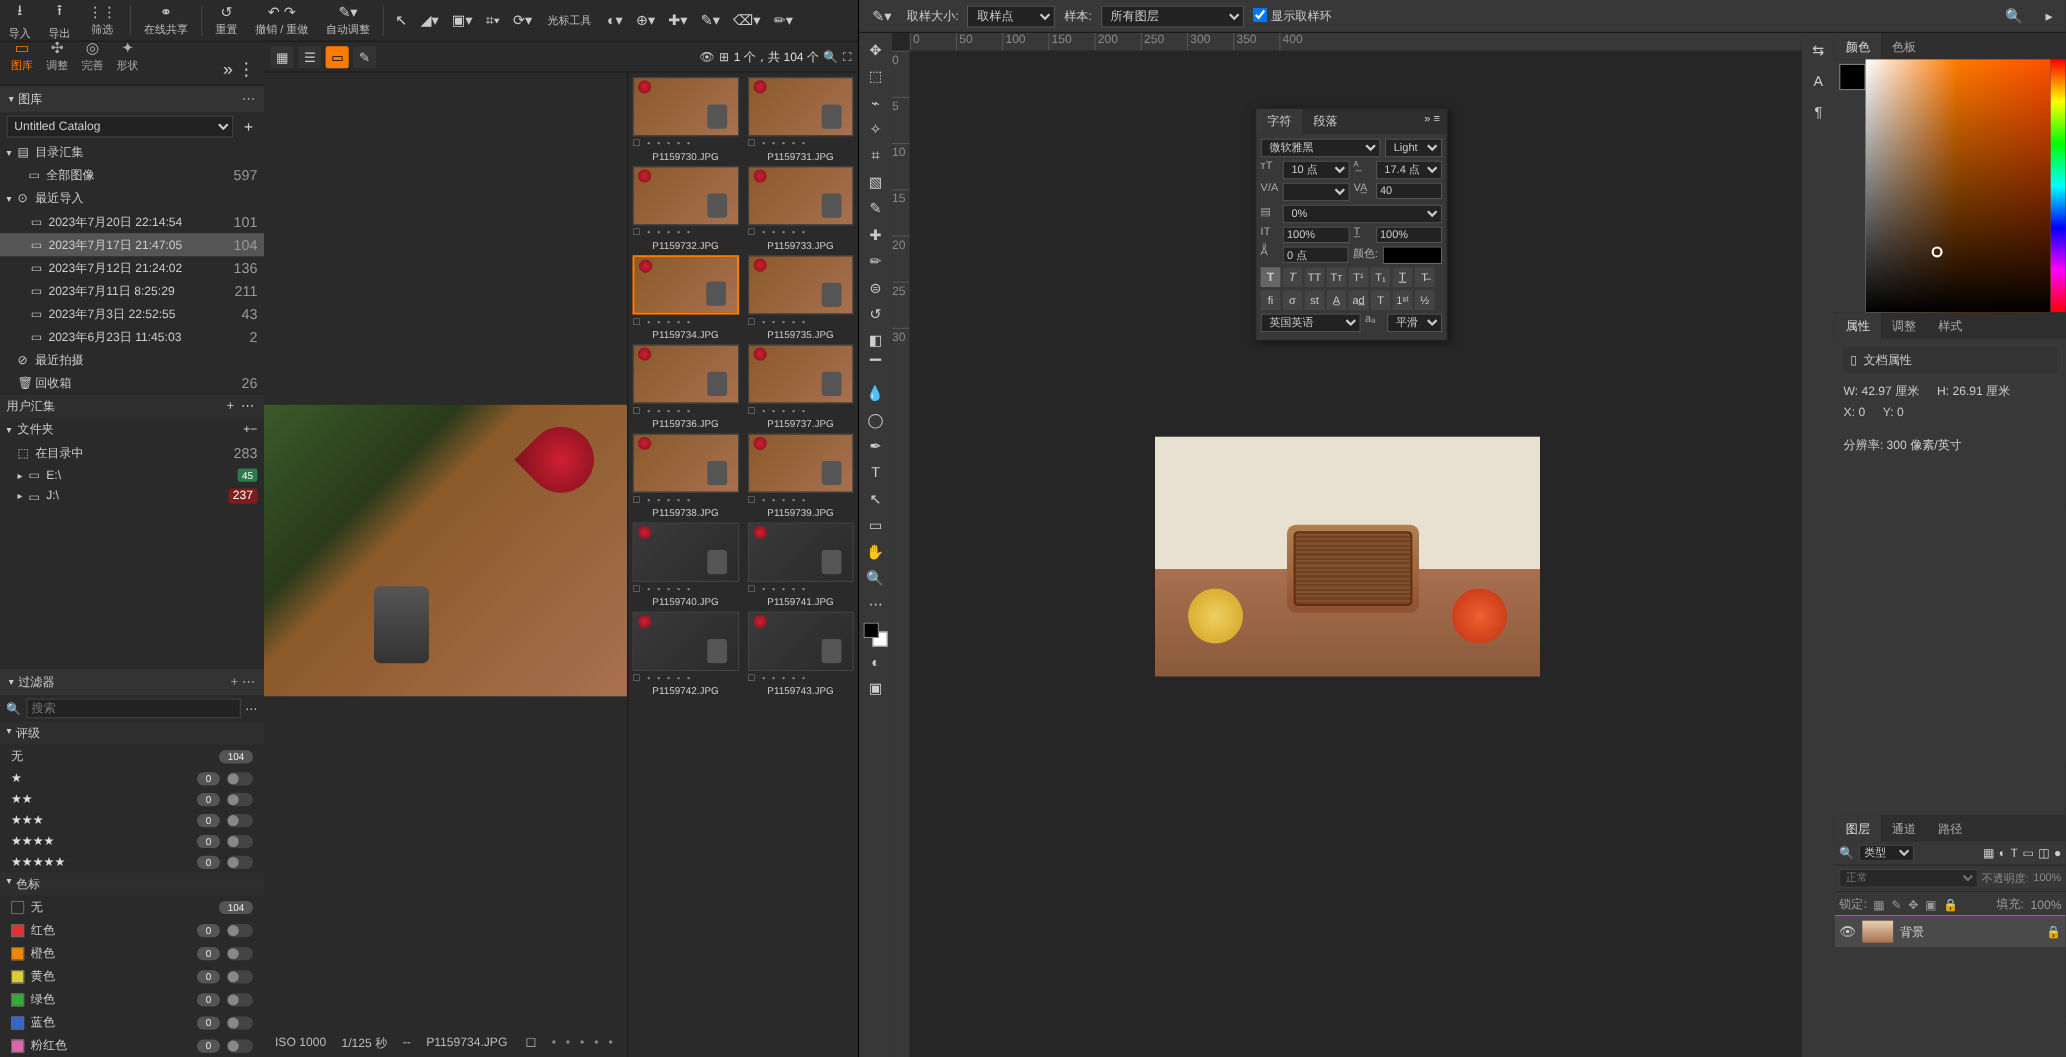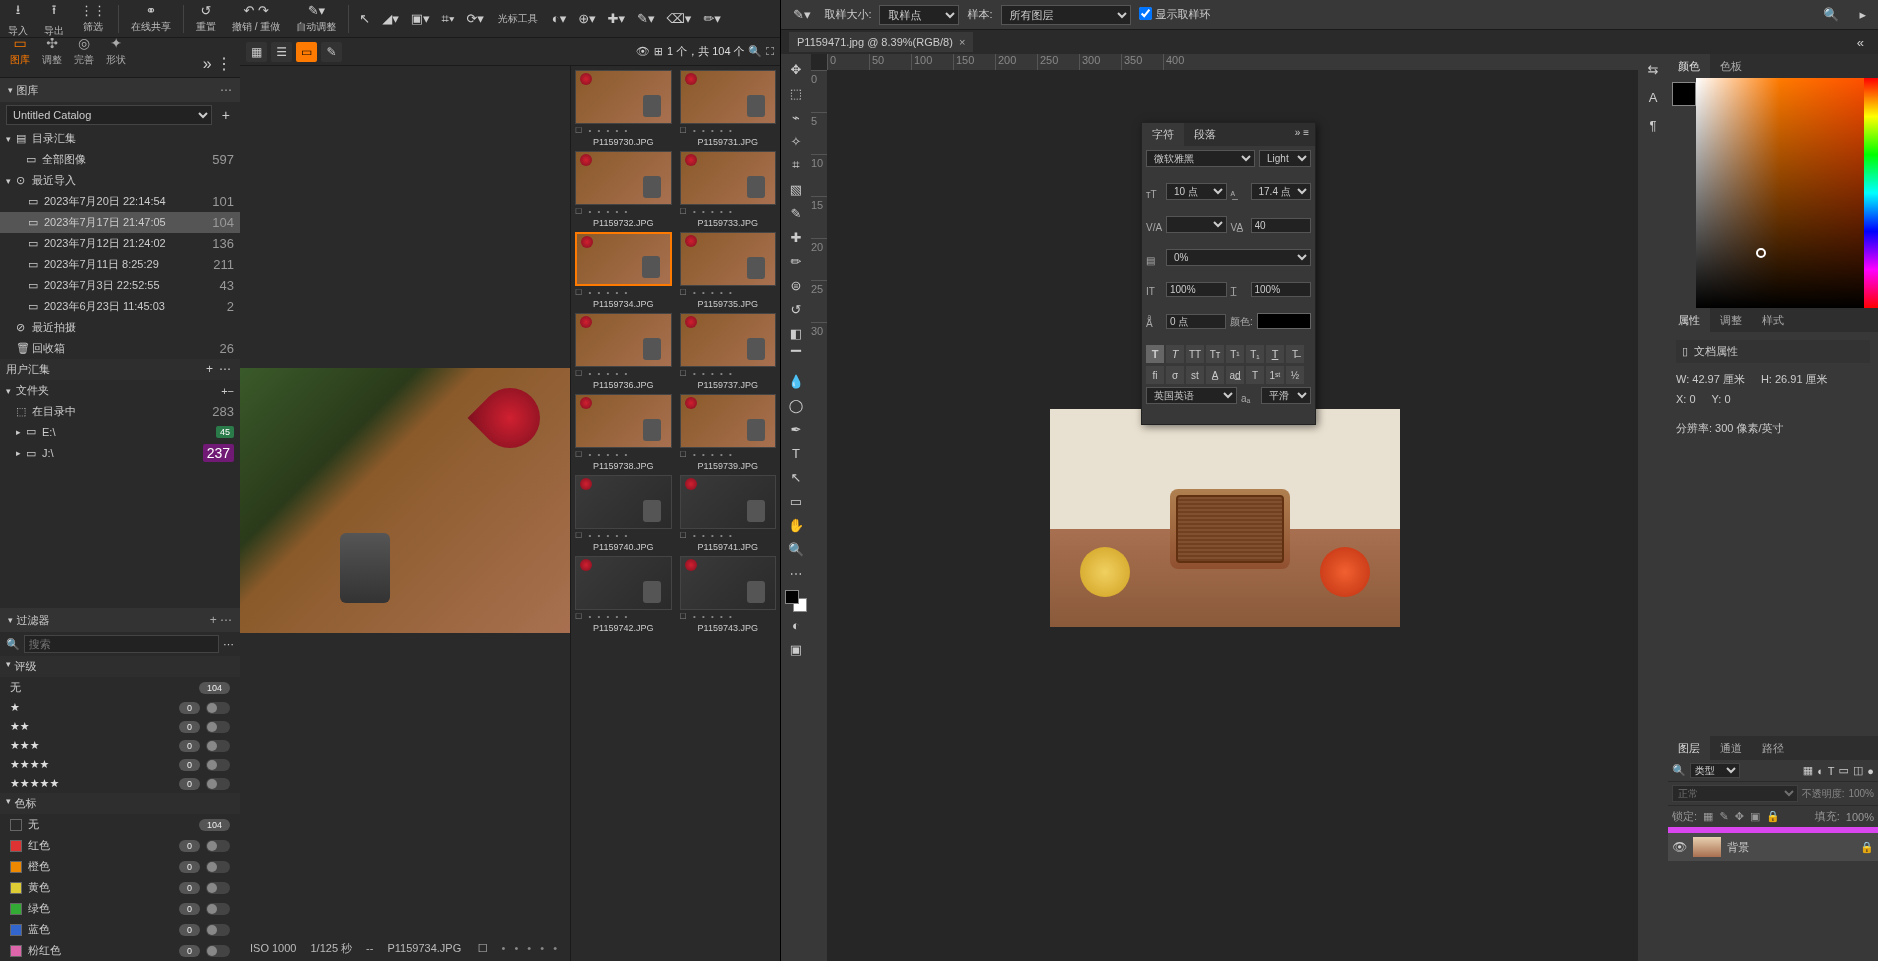--- a/index.html
+++ b/index.html
@@ -37,21 +37,21 @@
 .tree { font-size:11px; }
 .tree-item { display:flex; align-items:center; padding:3px 6px; cursor:pointer; }
 .tree-item.sel { background:#555; }
 .tree-item .tw { width:10px; font-size:9px; }
 .tree-item .ic { width:16px; font-size:11px; }
 .tree-item .tx { flex:1; }
 .tree-item .ct { color:#999; font-size:13px; }
 .tree-item.lv1 { padding-left:16px; }
 .tree-item.lv2 { padding-left:28px; }
 .badge-g { background:#2a7a4a; color:#fff; padding:1px 4px; border-radius:2px; font-size:9px; }
-.badge-t { background:#701a75; color:#fff; padding:1px 4px; border-radius:2px; font-size:14px; }
+.badge-t { background:#7f1d1d; color:#fff; padding:1px 4px; border-radius:2px; font-size:11px; }
 .sect { display:flex; align-items:flex-start; padding:3px 6px; background:#2e2e2e; }
 .sect .arrow { font-size:9px; margin-right:4px; }
 .sect .ttl { flex:1; }
 .sect .pm { font-size:12px; padding:0 3px; cursor:pointer; }
 .search-row { display:flex; align-items:center; padding:3px 6px; gap:4px; }
 .search-row input { flex:1; background:#222; border:1px solid #444; color:#ccc; padding:2px 4px; }
 .filter-row { display:flex; align-items:center; padding:3px 10px; }
 .filter-row .fl { flex:1; }
 .pill { background:#555; color:#eee; border-radius:8px; padding:1px 8px; font-size:9px; }
 .toggle { width:24px; height:12px; background:#444; border-radius:6px; margin-left:6px; position:relative; }
@@ -136,34 +136,34 @@
 
 .prop-body { padding:8px; font-size:11px; flex:1; }
 .prop-body .row { display:flex; gap:16px; padding:3px 0; }
 .prop-body .ph { background:#333; padding:4px 6px; margin-bottom:6px; display:flex; align-items:center; gap:6px; }
 
 .layers { display:flex; flex-direction:column; }
 .layer-ctrl { display:flex; align-items:center; padding:3px 4px; gap:4px; font-size:12px; border-bottom:1px solid #2a2a2a; }
 .layer-ctrl .sp { flex:1; }
 .layer-blending { display:flex; align-items:center; padding:3px 4px; gap:4px; border-bottom:1px solid #2a2a2a; }
 .layer-blending select { flex:1; background:#222; color:#888; border:1px solid #444; padding:1px; font-size:10px; }
-.layer-lock { display:flex; align-items:center; padding:3px 4px; gap:6px; font-size:11px; border-bottom:6px solid #d946ef; color:#999; }
+.layer-lock { display:flex; align-items:flex-end; padding:3px 4px; gap:6px; font-size:11px; border-bottom:1px solid #d946ef; color:#999; }
 .layer-row { display:flex; align-items:center; padding:4px; gap:6px; background:#4a4a4a; }
 .layer-row .eye { font-size:12px; }
 .layer-row .lthumb { width:28px; height:20px; background:linear-gradient(#e8d0b0,#a87050); }
 
 
 .char-panel { position:absolute; left:330px; top:68px; width:175px; background:#383838; border:1px solid #222; z-index:10; box-shadow:2px 2px 8px rgba(0,0,0,0.5); }
 .char-panel .hd { display:flex; background:#2e2e2e; }
 .char-panel .hd .t { padding:4px 10px; font-size:11px; }
 .char-panel .hd .t.act { background:#383838; }
 .char-panel .hd .sp { flex:1; }
 .char-panel .hd .mm { padding:4px 6px; font-size:10px; }
 .char-panel .body { padding:4px; }
-.char-panel .r { display:flex; gap:4px; margin-bottom:16px; align-items:flex-end; }
+.char-panel .r { display:flex; gap:4px; margin-bottom:3px; align-items:flex-start; }
 .char-panel select,.char-panel input { background:#222; color:#ccc; border:1px solid #555; padding:1px 3px; font-size:10px; flex:1; min-width:0; }
 .char-panel .half { width:50%; }
 .char-panel .ic { font-size:10px; width:16px; color:#aaa; }
 .char-panel .btns { display:flex; gap:2px; flex-wrap:wrap; }
 .char-panel .btns .b { width:18px; height:18px; background:#444; display:flex; align-items:center; justify-content:center; font-size:10px; cursor:pointer; }
 .char-panel .btns .b.act { background:#666; }
 
 .hue-strip { width:14px; height:230px; background:linear-gradient(#f00,#ff0,#0f0,#0ff,#00f,#f0f,#f00); }
 .color-row { display:flex; }
 </style>
@@ -602,28 +602,20 @@
     <select style="width:80px"><option>取样点</option></select>
     <span class="lbl">样本:</span>
     <select style="width:130px"><option>所有图层</option></select>
     <label class="chk">
         <input type="checkbox" checked="" style=""> 
         <span>显示取样环</span>
       </label>
     <span class="sp"></span>
     <span class="small-ico">🔍</span>
     <span class="small-ico">▸</span>
-  </div>
-  <div class="ps-tabs">
-    <div class="ps-tab">
-        <span>P1159471.jpg @ 8.39%(RGB/8)</span>
-        <span class="x">×</span>
-      </div>
-    <span style="flex:1"></span>
-    <span class="small-ico">«</span>
   </div>
 
   <div class="ps-body">
     <div class="ps-tools">
       <span class="ps-tool">✥</span>
       <span class="ps-tool">⬚</span>
       <span class="ps-tool">⌁</span>
       <span class="ps-tool">✧</span>
       <span class="ps-tool">⌗</span>
       <span class="ps-tool">▧</span>

